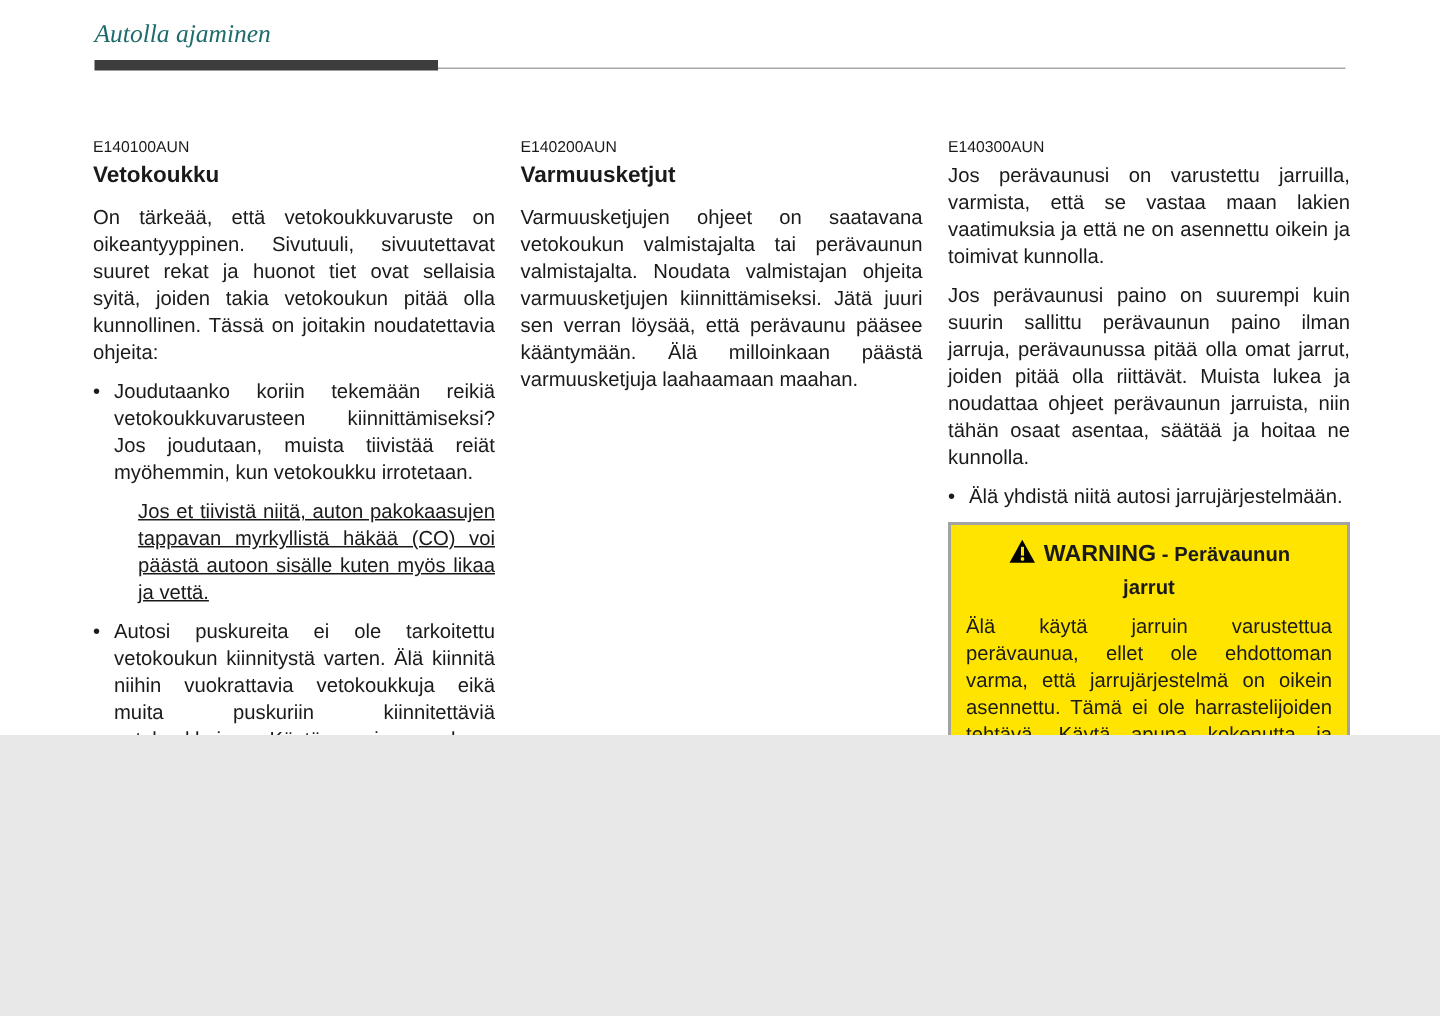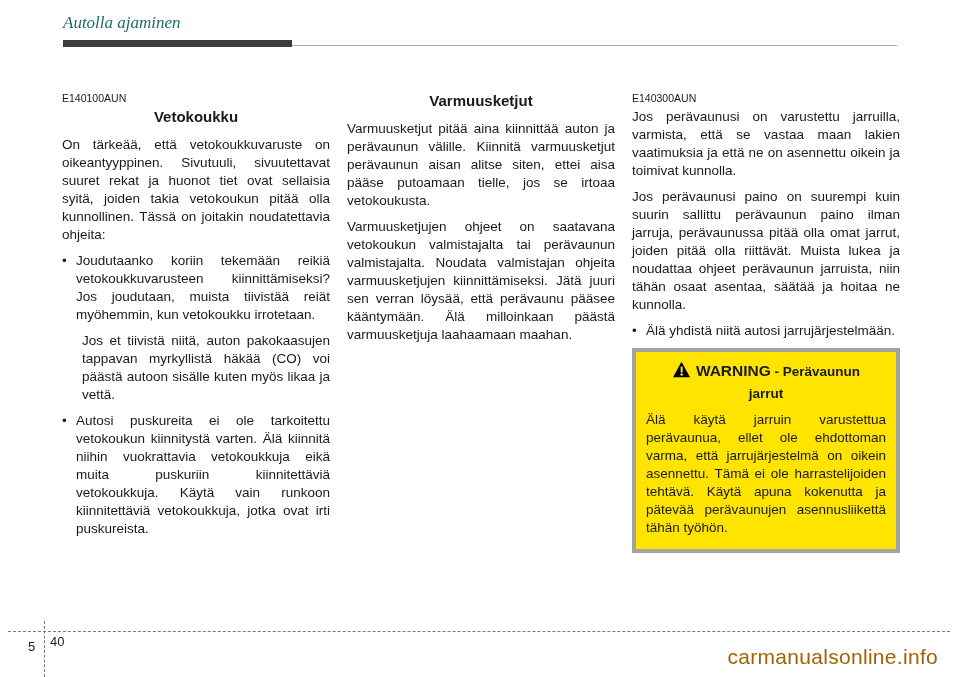--- a/index.html
+++ b/index.html
@@ -1,20 +1,20 @@
 <!DOCTYPE html>
 <html><head>
 <meta charset="utf-8">
 <title>Autolla ajaminen</title>
 <style>
   html, body { margin: 0; padding: 0; background: #e8e8e8; }
   .page {
     position: relative;
     width: 960px;
-    height: 677px;
+    height: 490px;
     background: #ffffff;
     font-family: "Liberation Sans", sans-serif;
     color: #1a1a1a;
     overflow: hidden;
     margin: 0 auto;
   }
 
   
   .header-title {
     position: absolute;
@@ -61,38 +61,38 @@
     font-size: 10.5px;
     line-height: 13px;
     margin: 0 0 3px 0;
     text-align: left;
   }
   .heading {
     font-size: 15px;
     font-weight: bold;
     line-height: 18px;
     margin: 0 0 10px 0;
-    text-align: center;
+    text-align: left;
   }
   .body-p { margin: 0 0 8px 0; }
   .bullet {
     display: flex;
     margin: 0 0 8px 0;
   }
   .bullet .dot {
     flex: 0 0 14px;
     width: 14px;
   }
   .bullet .btext { flex: 1; }
-  .cont { margin-left: 20px; }
+  .cont { margin-left: 30px; text-decoration: underline; }
 
   
   .warning-box {
     margin-top: 8px;
-    border: 4px solid #a3a3a3;
+    border: 2px solid #a3a3a3;
     background: #ffe400;
     padding: 9px 10px 12px 10px;
   }
   .warning-head {
     text-align: center;
     font-weight: bold;
     line-height: 20px;
     margin: 0 10px 7px 10px;
   }
   .warning-head .warn-icon {
@@ -165,22 +165,22 @@
         <span class="btext">Joudutaanko koriin tekemään reikiä vetokoukkuvarusteen kiinnittämiseksi? Jos joudutaan, muista tiivistää reiät myöhemmin, kun vetokoukku irrotetaan.</span>
       </div>
       <p class="body-p cont">Jos et tiivistä niitä, auton pakokaasujen tappavan myrkyllistä häkää (CO) voi päästä autoon sisälle kuten myös likaa ja vettä.</p>
       <div class="bullet">
         <span class="dot">•</span>
         <span class="btext">Autosi puskureita ei ole tarkoitettu vetokoukun kiinnitystä varten. Älä kiinnitä niihin vuokrattavia vetokoukkuja eikä muita puskuriin kiinnitettäviä vetokoukkuja. Käytä vain runkoon kiinnitettäviä vetokoukkuja, jotka ovat irti puskureista.</span>
       </div>
     </div>
 
     <div class="col">
+      <div class="code">E140200AUN</div>
       <div class="heading">Varmuusketjut</div>
-      <p class="body-p">Varmuusketjut pitää aina kiinnittää auton ja perävaunun välille. Kiinnitä varmuusketjut perävaunun aisan alitse siten, ettei aisa pääse putoamaan tielle, jos se irtoaa vetokoukusta.</p>
       <p class="body-p">Varmuusketjujen ohjeet on saatavana vetokoukun valmistajalta tai perävaunun valmistajalta. Noudata valmistajan ohjeita varmuusketjujen kiinnittämiseksi. Jätä juuri sen verran löysää, että perävaunu pääsee kääntymään. Älä milloinkaan päästä varmuusketjuja laahaamaan maahan.</p>
     </div>
 
     <div class="col">
       <div class="code">E140300AUN</div>
       <p class="body-p">Jos perävaunusi on varustettu jarruilla, varmista, että se vastaa maan lakien vaatimuksia ja että ne on asennettu oikein ja toimivat kunnolla.</p>
       <p class="body-p">Jos perävaunusi paino on suurempi kuin suurin sallittu perävaunun paino ilman jarruja, perävaunussa pitää olla omat jarrut, joiden pitää olla riittävät. Muista lukea ja noudattaa ohjeet perävaunun jarruista, niin tähän osaat asentaa, säätää ja hoitaa ne kunnolla.</p>
       <div class="bullet">
         <span class="dot">•</span>
         <span class="btext">Älä yhdistä niitä autosi jarrujärjestelmään.</span>

